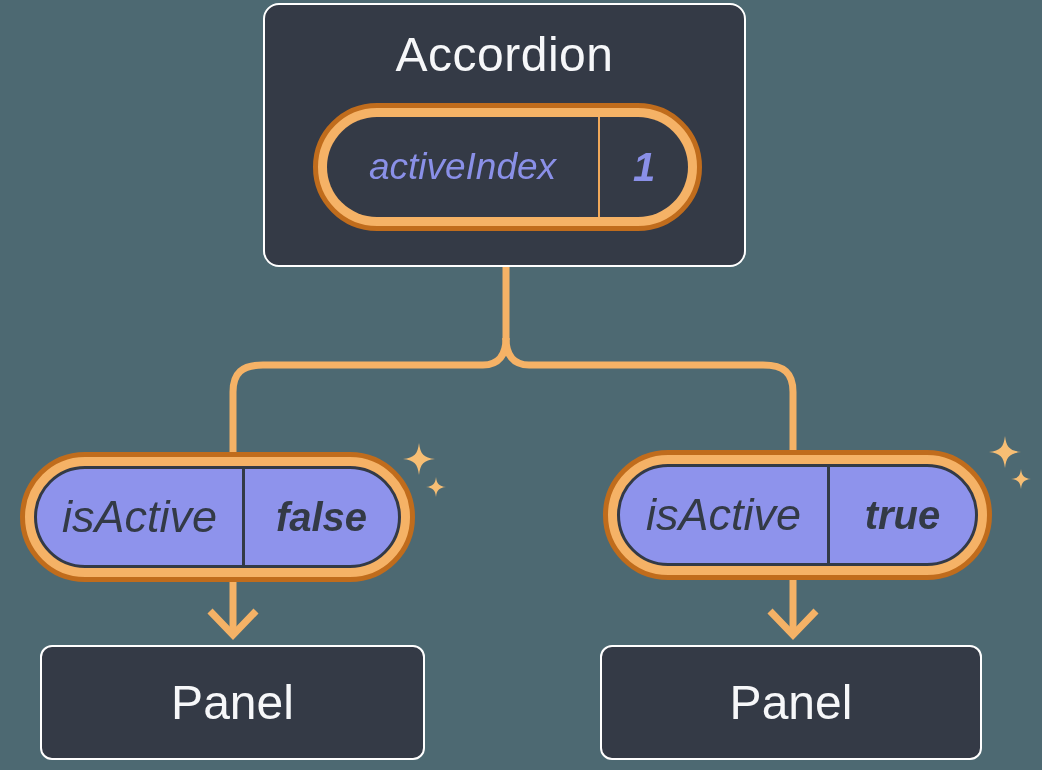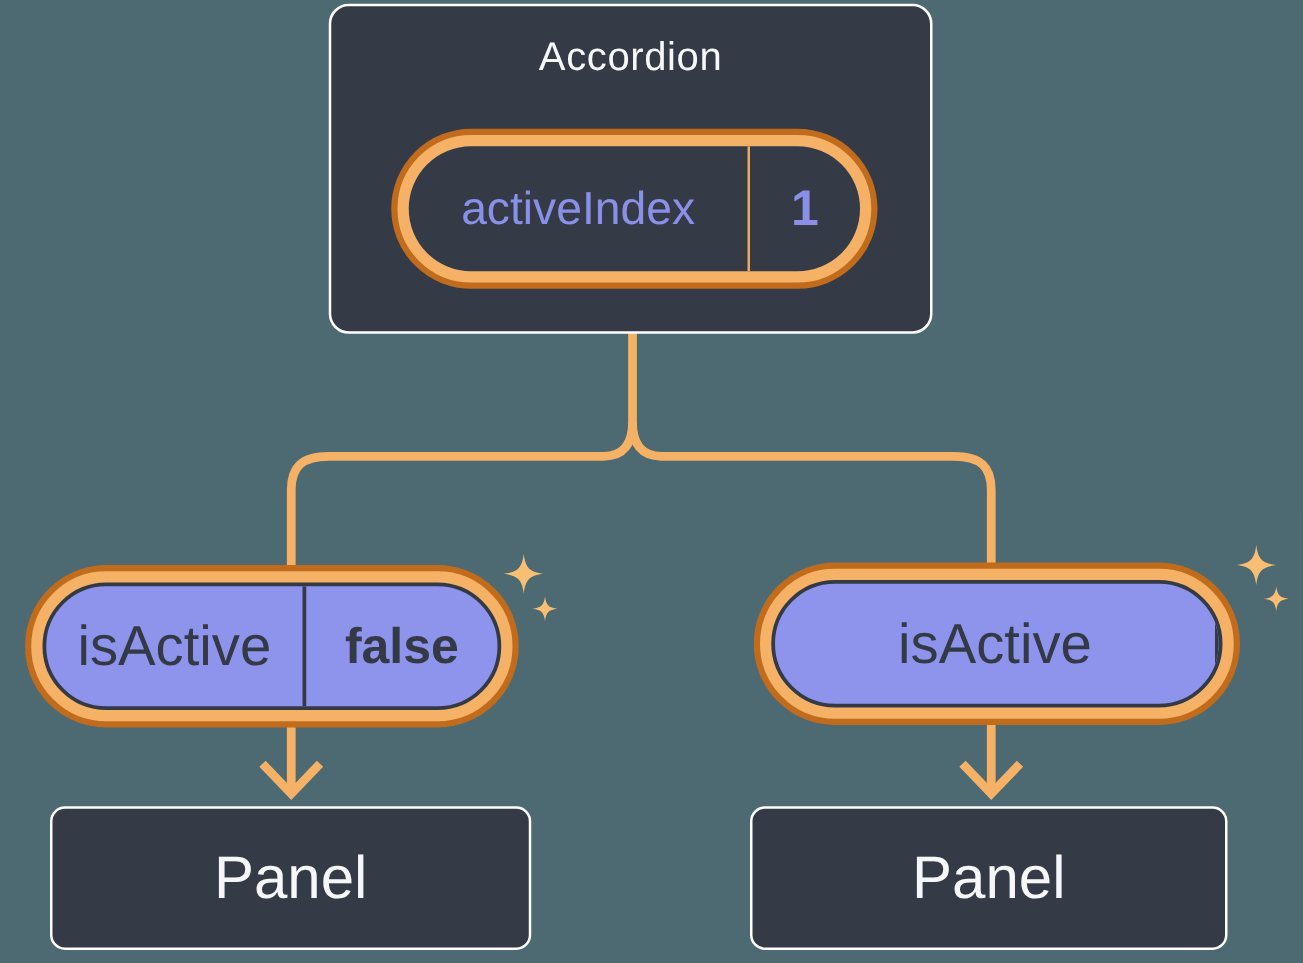--- a/index.html
+++ b/index.html
@@ -19,28 +19,28 @@
   body{background:var(--bg);font-family:"Liberation Sans","DejaVu Sans",sans-serif;}
   .stage{position:relative;width:1042px;height:770px;background:var(--bg);overflow:hidden;}
 
   .links{position:absolute;left:0;top:0;z-index:1;}
   .link{fill:none;stroke:var(--connector);stroke-width:7;}
   .arrowhead{fill:none;stroke:var(--connector);stroke-width:7;stroke-linejoin:miter;stroke-linecap:butt;}
   .sparkle{fill:var(--sparkle);stroke:none;}
 
   .node{position:absolute;z-index:2;background:var(--node);border:2.5px solid var(--node-border);box-sizing:border-box;}
   .accordion-node{left:263px;top:3px;width:483px;height:264px;border-radius:16px;}
-  .node-title{margin-top:22px;text-align:center;font-size:32px;font-weight:500;color:var(--light-text);letter-spacing:0.5px;}
+  .node-title{margin-top:22px;text-align:center;font-size:48px;font-weight:500;color:var(--light-text);letter-spacing:0.5px;}
 
   .pill{position:absolute;z-index:2;box-sizing:border-box;border:5px solid var(--ring-dark);
         background:var(--ring-light);border-radius:999px;padding:9px;}
   .pill-inner{height:100%;border-radius:999px;display:flex;align-items:stretch;overflow:hidden;box-sizing:border-box;}
   .pill-inner.state{background:var(--node);}
   .pill-inner.prop{background:var(--pill);border:3px solid var(--dark-text);}
-  .cell{display:flex;align-items:center;justify-content:center;}
+  .cell{display:flex;align-items:center;justify-content:center;font-style:italic;}
   .cell.name{flex:1;}
   .divider{width:3px;align-self:stretch;}
   .divider.light{width:2px;background:#F0A85A;}
   .divider.dark{background:var(--dark-text);}
 
   .state-pill{left:313px;top:103px;width:389px;height:128px;}
   .state-pill .cell.value{width:88px;}
   .state-name{font-size:37px;color:var(--purple-text);}
   .state-value{font-size:40px;font-weight:700;color:var(--purple-text);}
 
@@ -109,20 +109,23 @@
       </div>
     </div>
   </div>
 
   <div class="pill prop-pill-right">
     <div class="pill-inner prop">
       <div class="cell name">
         <span class="prop-name">isActive</span>
       </div>
       <div class="divider dark"></div>
+      <div class="cell value">
+        <span class="prop-value">true</span>
+      </div>
     </div>
   </div>
 
   <div class="node panel-node panel-left">
     <span>Panel</span>
   </div>
   <div class="node panel-node panel-right">
     <span>Panel</span>
   </div>
 

